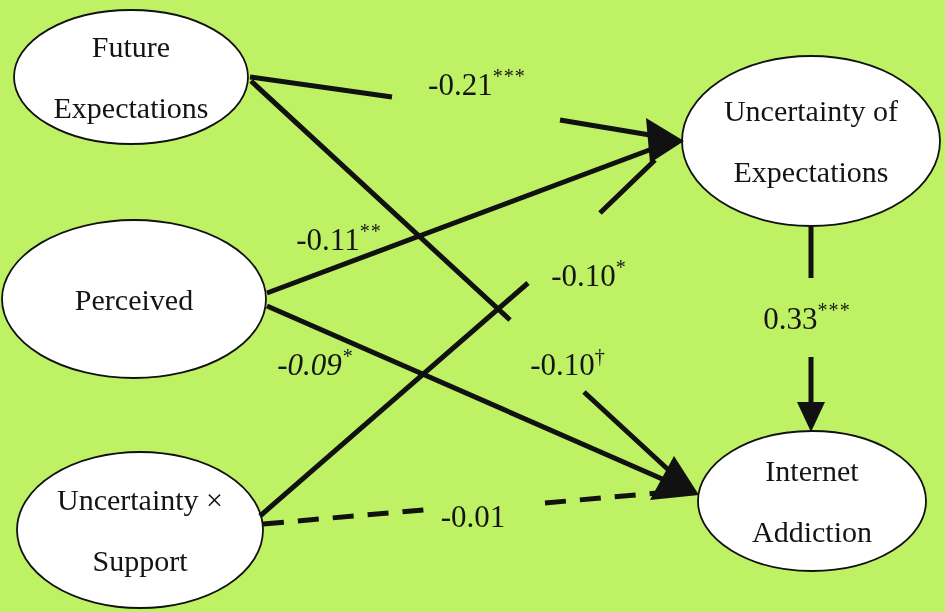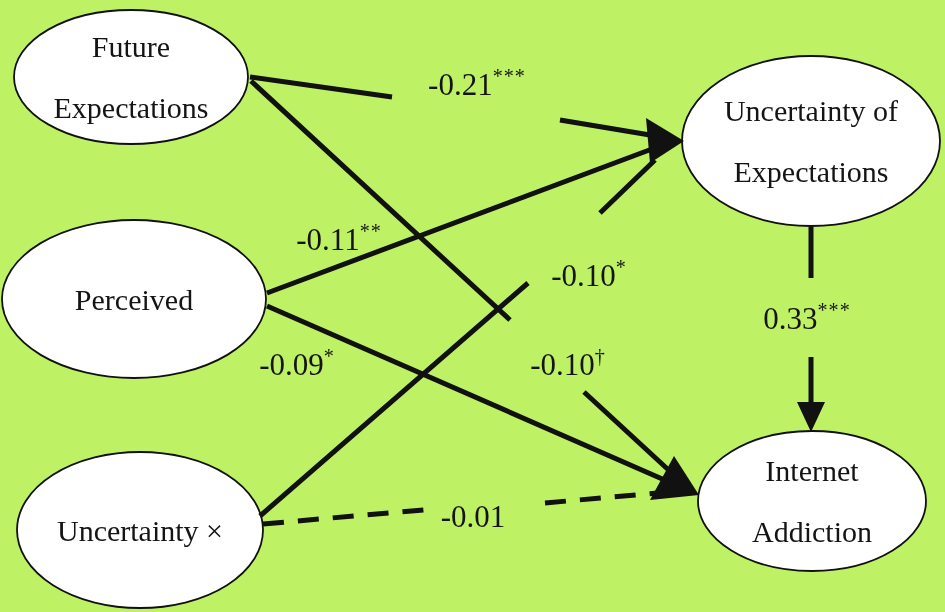--- a/index.html
+++ b/index.html
@@ -35,21 +35,21 @@
   }
   
   #lbl-fe  {left:131px;top:77px;}
   #lbl-pss {left:134px;top:299px;}
   #lbl-exs {left:140px;top:530px;}
   #lbl-iou {left:811px;top:141px;}
   #lbl-ia  {left:812px;top:501px;}
   
   #coef-fe-iou  {left:477px;top:84px;}
   #coef-pss-iou {left:339px;top:239px;}
-  #coef-pss-ia  {left:297px;top:364px;}
+  #coef-pss-ia  {left:315px;top:364px;font-style:italic;}
   #coef-exs-iou {left:589px;top:252px;margin-top:23px;}
   #coef-fe-ia   {left:568px;top:364px;}
   #coef-exs-ia  {left:473px;top:516px;}
   #coef-iou-ia  {left:807px;top:318px;}
 </style>
 </head>
 <body>
 
 <div class="stage">
 
@@ -88,20 +88,21 @@
 
   <div class="node-label" id="lbl-fe">
     <div>Future</div>
     <div>Expectations</div>
   </div>
   <div class="node-label" id="lbl-pss">
     <div>Perceived</div>
   </div>
   <div class="node-label" id="lbl-exs">
     <div>Uncertainty ×</div>
+    <div>Support</div>
   </div>
   <div class="node-label" id="lbl-iou">
     <div>Uncertainty of</div>
     <div>Expectations</div>
   </div>
   <div class="node-label" id="lbl-ia">
     <div>Internet</div>
     <div>Addiction</div>
   </div>
 

